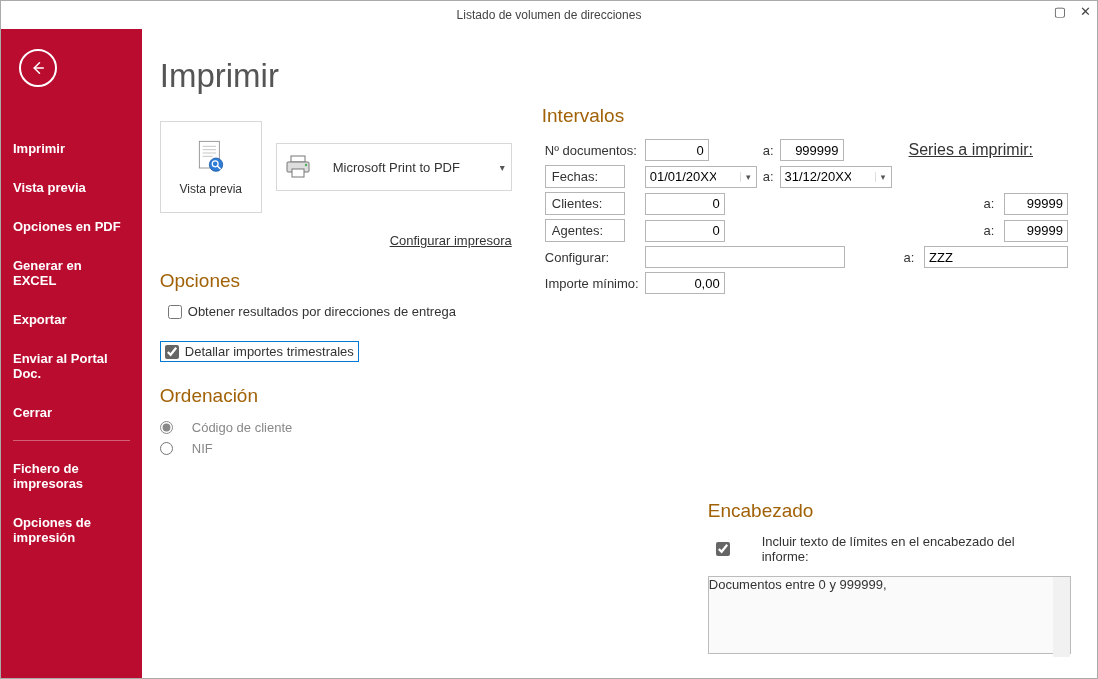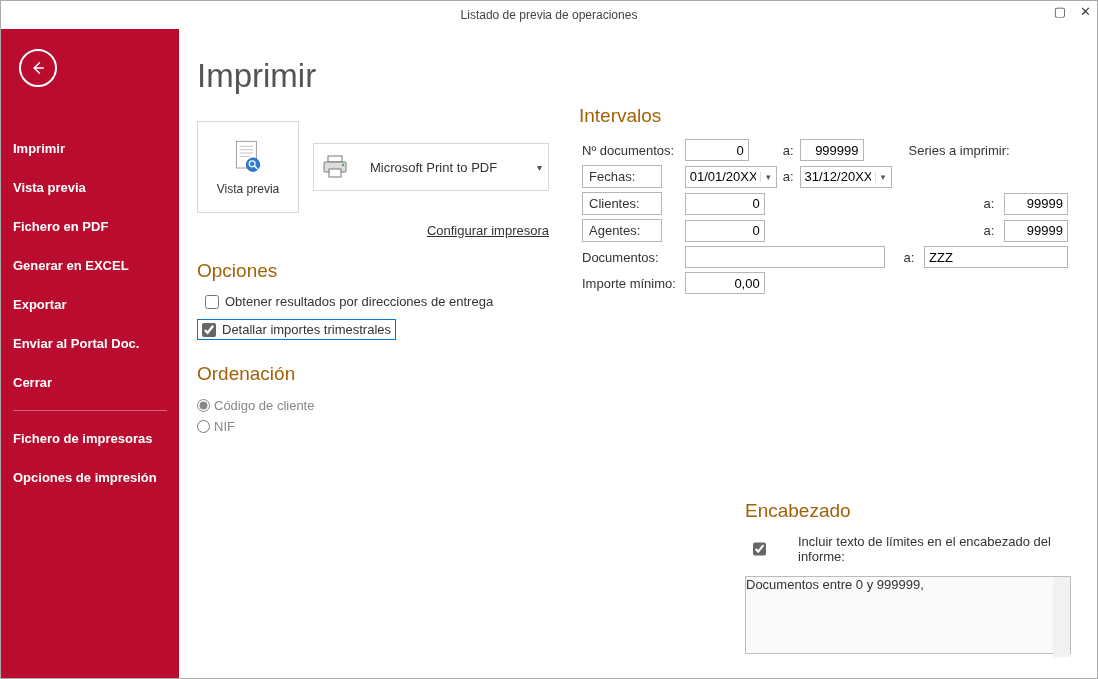--- a/index.html
+++ b/index.html
@@ -16,69 +16,69 @@
   .divider { border-top: 1px solid rgba(255,255,255,0.35); margin: 8px 12px; }
   .content { flex: 1; padding: 28px 26px 20px 18px; color: #333; position: relative; }
   h1.page-title { font-size: 33px; font-weight: 300; color: #555; margin-bottom: 26px; }
   .row1 { display: flex; }
   .left-col { width: 352px; }
   .preview-section { display: flex; gap: 14px; align-items: stretch; }
   .preview-btn { width: 102px; height: 92px; border: 1px solid #d8d8d8; display: flex; flex-direction: column; align-items: center; justify-content: center; gap: 4px; cursor: pointer; font-size: 12px; color: #333; }
   .preview-btn svg { width: 40px; height: 40px; }
   .printer-select { flex: 1; height: 48px; align-self: center; border: 1px solid #d8d8d8; display: flex; align-items: center; padding: 19px 6px; cursor: pointer; gap: 20px; font-size: 13px; color: #333; }
   .printer-select .arrow { margin-left: auto; font-size: 10px; color: #555; }
-  .cfg-link { text-align: right; margin-top: 10px; font-size: 13px; text-decoration: underline; cursor: pointer; }
+  .cfg-link { text-align: right; margin-top: 20px; font-size: 13px; text-decoration: underline; cursor: pointer; }
   h2.sec { font-size: 19px; font-weight: 400; color: #a16207; margin: 22px 0 10px 0; }
   .checkbox-row { display: flex; align-items: center; gap: 6px; font-size: 13px; padding: 2px 8px; }
   .checkbox-row input { width: 14px; height: 14px; accent-color: #666; }
   .highlighted { border: 1px solid #0078d4; padding: 2px 4px; display: inline-flex; }
-  .radio-row { display: flex; align-items: center; gap: 4px; font-size: 13px; padding: 3px 0; color: #888; }
+  .radio-row { display: flex; align-items: center; gap: 19px; font-size: 13px; padding: 3px 0; color: #888; }
   .radio-row input { accent-color: #888; }
   .right-col { margin-left: 30px; flex: 1; }
   .intervals table { border-collapse: collapse; font-size: 13px; }
   .intervals td { padding: 2px 3px; vertical-align: middle; white-space: nowrap; }
   .lbl { width: 104px; }
   .lbl-bordered { border: 1px solid #b5b5b5; padding: 3px 6px; display: inline-block; min-width: 80px; background: #fff; }
   .inp { border: 1px solid #b5b5b5; height: 22px; font-size: 13px; padding: 0 4px; text-align: right; }
   .inp.left { text-align: left; }
   .w60 { width: 64px; }
   .w80 { width: 80px; }
   .w180 { width: 200px; }
   .a-cell { font-size: 13px; padding: 0 6px; }
-  .date-picker { display: flex; align-items: center; border: 1px solid #b5b5b5; height: 22px; }
+  .date-picker { display: flex; align-items: center; border: 1px solid #b5b5b5; height: 22px; gap: 20px; }
   .date-picker input { border: none; width: 74px; font-size: 13px; padding: 0 4px; outline: none; }
   .date-picker .dp-arrow { width: 16px; text-align: center; font-size: 9px; color: #555; border-left: 1px solid #ddd; cursor: pointer; }
-  .underline-link { cursor: pointer; font-size: 13px; }
+  .underline-link { text-decoration: underline; cursor: pointer; font-size: 16px; }
   .header-section { position: absolute; left: 566px; right: 26px; bottom: 20px; }
   .header-textarea { width: 100%; height: 78px; border: 1px solid #bcbcbc; background: #fafafa; font-size: 13px; resize: none; outline: none; color: #333; font-family: "Segoe UI", Arial, sans-serif; }
   .scroll-hint { position: absolute; right: 1px; top: 1px; bottom: 1px; width: 17px; background: #f1f1f1; pointer-events: none; }
 </style>
 </head>
 <body>
 
 <div class="titlebar">
-  <span>Listado de previa de operaciones</span>
+  <span>Listado de volumen de direcciones</span>
   <div class="controls">
     <span>▢</span>
     <span>✕</span>
   </div>
 </div>
 
 <div class="main">
   <div class="sidebar">
     <div class="back-circle">
       <svg viewBox="0 0 24 24">
           <path d="M14 5l-7 7 7 7" stroke="#fff" stroke-width="2" fill="none" stroke-linecap="round" stroke-linejoin="round"></path>
           <path d="M7 12h12" stroke="#fff" stroke-width="2" stroke-linecap="round"></path>
         </svg>
     </div>
     <div class="nav">
       <div class="nav-item">Imprimir</div>
       <div class="nav-item">Vista previa</div>
-      <div class="nav-item">Fichero en PDF</div>
+      <div class="nav-item">Opciones en PDF</div>
       <div class="nav-item">Generar en EXCEL</div>
       <div class="nav-item">Exportar</div>
       <div class="nav-item">Enviar al Portal Doc.</div>
       <div class="nav-item">Cerrar</div>
       <div class="divider"></div>
       <div class="nav-item">Fichero de impresoras</div>
       <div class="nav-item">Opciones de impresión</div>
     </div>
   </div>
 
@@ -112,21 +112,21 @@
             <span class="arrow">▾</span>
           </div>
         </div>
         <div class="cfg-link">Configurar impresora</div>
 
         <h2 class="sec">Opciones</h2>
         <div class="checkbox-row">
           <input type="checkbox" style="">
           <span>Obtener resultados por direcciones de entrega</span>
         </div>
-        <div class="checkbox-row highlighted" style="margin-top:8px;">
+        <div class="checkbox-row highlighted" style="margin-top:20px;">
           <input type="checkbox" checked="" style="">
           <span>Detallar importes trimestrales</span>
         </div>
 
         <h2 class="sec">Ordenación</h2>
         <div class="radio-row">
           <input type="radio" name="ord" checked="" style="">
           <span>Código de cliente</span>
         </div>
         <div class="radio-row">
@@ -172,21 +172,21 @@
             <td style="text-align:right; padding-left:80px;"><span class="a-cell">a:</span> <input class="inp w60" value="99999" style=""></td>
           </tr>
           <tr>
             <td><span class="lbl-bordered">Agentes:</span></td>
             <td><input class="inp w80" value="0" style=""></td>
             <td></td>
                   <td></td>
             <td style="text-align:right;"><span class="a-cell">a:</span> <input class="inp w60" value="99999" style=""></td>
           </tr>
           <tr>
-            <td>Documentos:</td>
+            <td>Configurar:</td>
             <td colspan="3"><input class="inp left w180" value="" style=""></td>
             <td style="text-align:right;"><span class="a-cell">a:</span> <input class="inp left" style="width: 144px;" value="ZZZ"></td>
           </tr>
           <tr>
             <td>Importe mínimo:</td>
             <td><input class="inp w80" value="0,00" style=""></td>
             <td colspan="3"></td>
           </tr>
         </tbody>
             </table>

